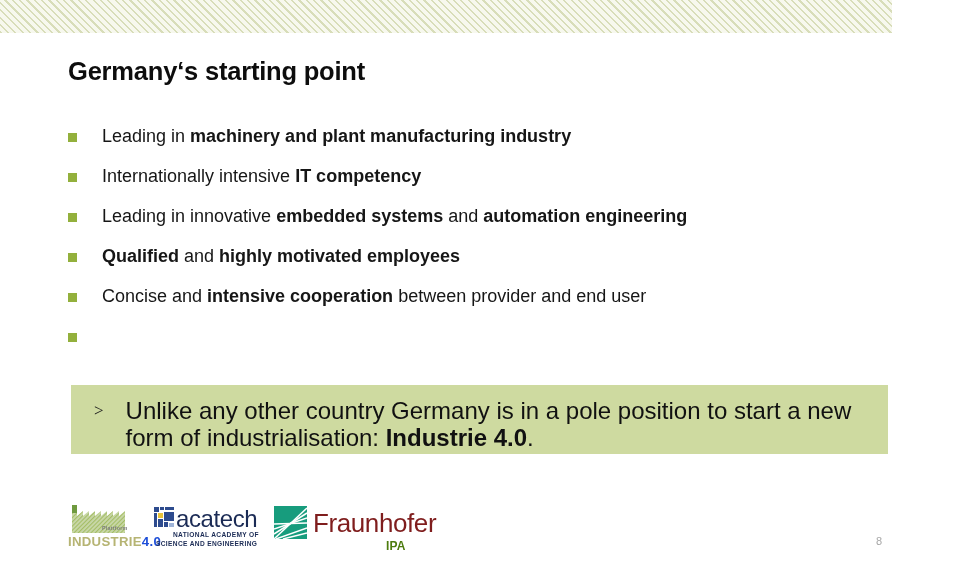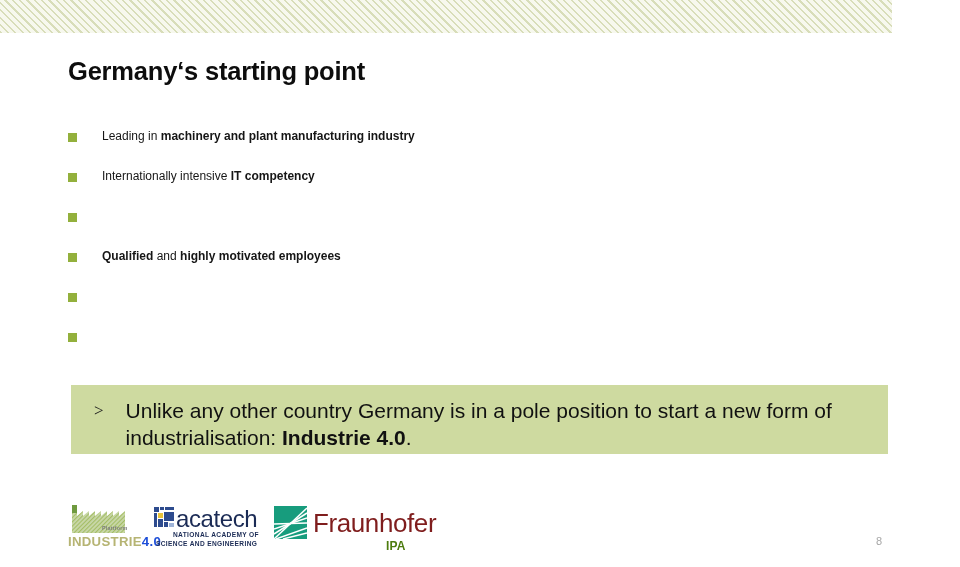--- a/index.html
+++ b/index.html
@@ -62,21 +62,21 @@
   }
   .bullet-marker {
     width: 9px;
     height: 9px;
     background: #93b03c;
     margin-top: 7px;
     flex: 0 0 auto;
   }
   .bullet-text {
     margin-left: 25px;
-    font-size: 12px;
+    font-size: 18px;
     color: #161616;
     line-height: 20px;
     white-space: nowrap;
   }
   .bullet-text b { font-weight: bold; }
 
   
   #callout {
     position: absolute;
     left: 71px;
@@ -95,21 +95,21 @@
   }
   #callout-marker {
     font-size: 17px;
     color: #1a1a1a;
     line-height: 27px;
     flex: 0 0 auto;
     font-family: "Liberation Serif", serif;
   }
   #callout-text {
     margin-left: 22px;
-    font-size: 21px;
+    font-size: 24px;
     color: #111111;
     line-height: 27px;
   }
   #callout-text b { font-weight: bold; }
 
   
   #logos {
     position: absolute;
     left: 68px;
     top: 501px;
@@ -234,29 +234,31 @@
       <span class="bullet-text"><span>Leading in </span><b>machinery and plant manufacturing industry</b></span>
     </div>
 
     <div class="bullet-row">
       <span class="bullet-marker"></span>
       <span class="bullet-text"><span>Internationally intensive </span><b>IT competency</b></span>
     </div>
 
     <div class="bullet-row">
       <span class="bullet-marker"></span>
+      <span class="bullet-text"><span>Leading in innovative </span><b>embedded systems</b><span> and </span><b>automation engineering</b></span>
     </div>
 
     <div class="bullet-row">
       <span class="bullet-marker"></span>
       <span class="bullet-text"><b>Qualified</b><span> and </span><b>highly motivated employees</b></span>
     </div>
 
     <div class="bullet-row">
       <span class="bullet-marker"></span>
+      <span class="bullet-text"><span>Concise and </span><b>intensive cooperation</b><span> between provider and end user</span></span>
     </div>
 
     <div class="bullet-row">
       <span class="bullet-marker"></span>
     </div>
 
   </div>
 
   <div id="callout">
     <div id="callout-inner">

